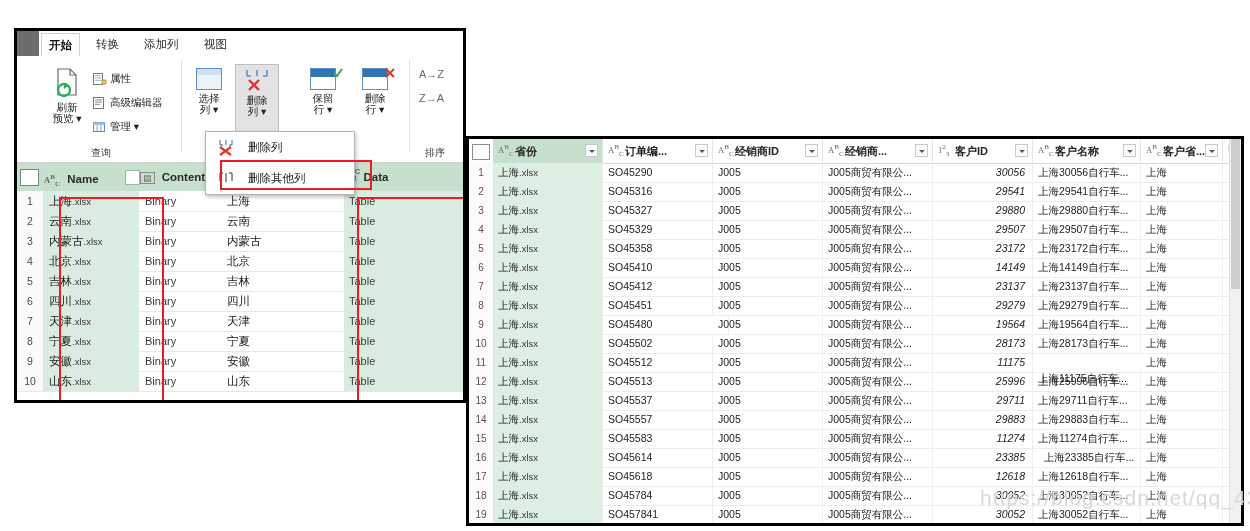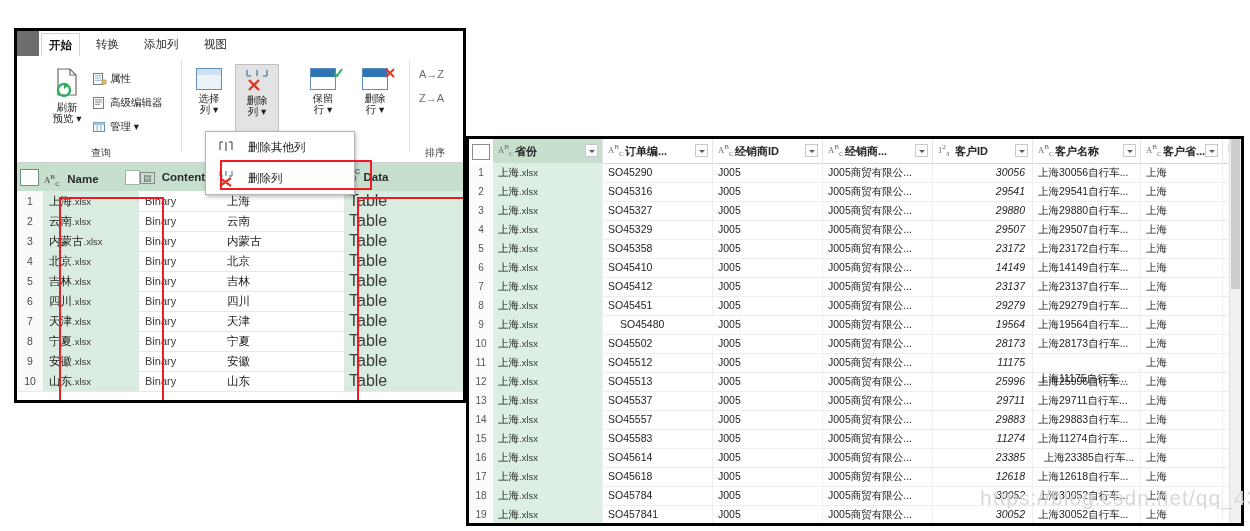--- a/index.html
+++ b/index.html
@@ -65,21 +65,21 @@
                text-align:center;font-size:10.5px;color:#4a4a4a;background:#fafafa;
                border-right:1px solid #e2e2e2;}
   .bg-row .c-name{position:absolute;left:27px;width:95px;height:20px;line-height:20px;
                   font-size:11.5px;color:#1b1b1b;background:#d9ecdf;padding-left:5px;
                   box-sizing:border-box;white-space:nowrap;}
   .bg-row .c-content{position:absolute;left:123px;width:80px;height:20px;line-height:20px;
                      font-size:11px;color:#3c3c3c;padding-left:5px;white-space:nowrap;}
   .bg-row .c-prov{position:absolute;left:205px;width:120px;height:20px;line-height:20px;
                   font-size:11.5px;color:#1b1b1b;padding-left:5px;white-space:nowrap;}
   .bg-row .c-data{position:absolute;left:327px;right:0;height:20px;line-height:20px;
-                  font-size:16px;color:#3c3c3c;background:#d9ecdf;padding-left:5px;
+                  font-size:11px;color:#3c3c3c;background:#d9ecdf;padding-left:5px;
                   white-space:nowrap;}
   .xlsx-ext{font-size:9.5px;color:#3a3a3a;}
 
   
   .redbox{position:absolute;border:2px solid #ee1b24;box-sizing:border-box;
           pointer-events:none;z-index:50;}
 
   
   #front-window{position:absolute;left:466px;top:136px;width:778px;height:390px;
                 background:#ffffff;border:3px solid #000000;box-sizing:border-box;
@@ -323,30 +323,30 @@
       </div>
   </div>
 
   <div class="redbox" style="left:42px;top:166px;width:105px;height:215px;"></div>
   <div class="redbox" style="left:340px;top:166px;width:112px;height:215px;"></div>
 </div>
 
 <div id="remove-col-menu">
   <div class="mi">
     <svg class="menu-ico" viewBox="0 0 17 17">
-      <path d="M2 3 v8 M2 3 h3 M8 3 v9 M14 3 v8 M14 3 h-3" stroke="#6f6f6f" stroke-width="1.4" fill="none"></path>
-    </svg>
-    <span>删除其他列</span>
-  </div>
-  <div class="mi">
-    <svg class="menu-ico" viewBox="0 0 17 17">
       <path d="M2 8 l11 8 M13 8 l-11 8" stroke="#d93a2b" stroke-width="2.2"></path>
       <path d="M2 1 v5 M2 6 h3 M8 1 v5 M14 1 v5 M14 6 h-3" stroke="#5f8fbf" stroke-width="1.3" fill="none"></path>
     </svg>
     <span>删除列</span>
+  </div>
+  <div class="mi">
+    <svg class="menu-ico" viewBox="0 0 17 17">
+      <path d="M2 3 v8 M2 3 h3 M8 3 v9 M14 3 v8 M14 3 h-3" stroke="#6f6f6f" stroke-width="1.4" fill="none"></path>
+    </svg>
+    <span>删除其他列</span>
   </div>
 </div>
 <div class="redbox" style="left:220px;top:160px;width:152px;height:30px;"></div>
 
 <div id="front-window">
   <div id="fw-inner">
     <div class="fg-hdr">
       <div style="position:absolute;left:3px;top:5px;width:16px;height:14px;border:1px solid #8c8c8c;background:#fff;"></div>
       <div id="front-headers">
           <div class="hc sel" style="left: 24px; width: 110px;">
@@ -474,21 +474,21 @@
           <div class="fc " style="left:244px;width:110px;">J005</div>
           <div class="fc " style="left:354px;width:110px;">J005商贸有限公...</div>
           <div class="fc num" style="left:464px;width:100px;">29279</div>
           <div class="fc " style="left:564px;width:108px;">上海29279自行车...</div>
           <div class="fc " style="left:672px;width:82px;">上海</div>
           <div class="fc date" style="left:754px;width:110px;">2015/1/17 星期六</div>
         </div>
         <div class="fg-row" style="top: 176px;">
           <div class="fn">9</div>
           <div class="fc green" style="left:24px;width:110px;">上海<span class="xlsx-ext">.xlsx</span></div>
-          <div class="fc " style="left:134px;width:126px;margin-left:12px;">SO45480</div>
+          <div class="fc " style="left:134px;width:126px;">SO45480</div>
           <div class="fc " style="left:244px;width:110px;">J005</div>
           <div class="fc " style="left:354px;width:110px;">J005商贸有限公...</div>
           <div class="fc num" style="left:464px;width:100px;">19564</div>
           <div class="fc " style="left:564px;width:108px;">上海19564自行车...</div>
           <div class="fc " style="left:672px;width:82px;">上海</div>
           <div class="fc date" style="left:754px;width:110px;">2015/1/23 星期五</div>
         </div>
         <div class="fg-row" style="top: 195px;">
           <div class="fn">10</div>
           <div class="fc green" style="left:24px;width:110px;">上海<span class="xlsx-ext">.xlsx</span></div>

